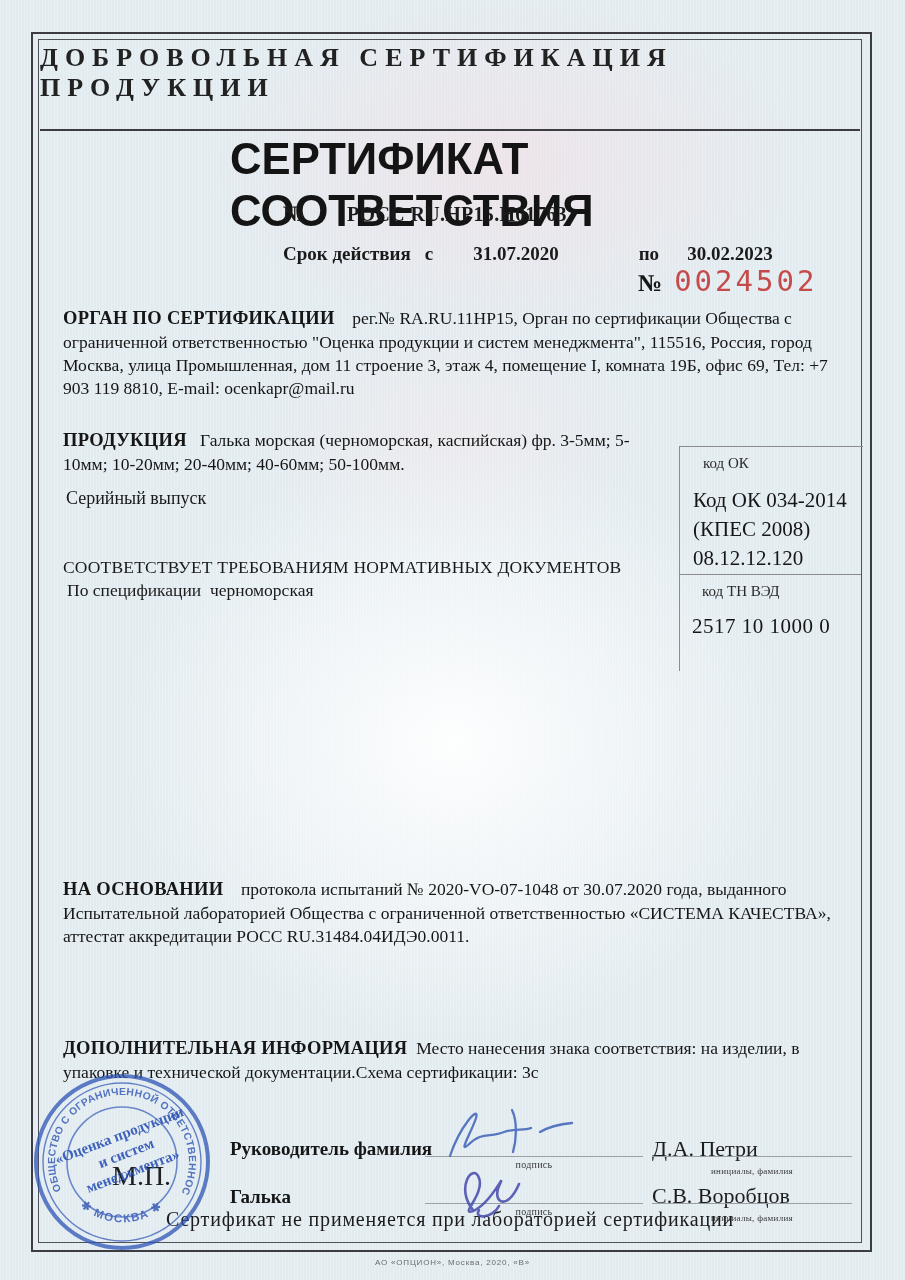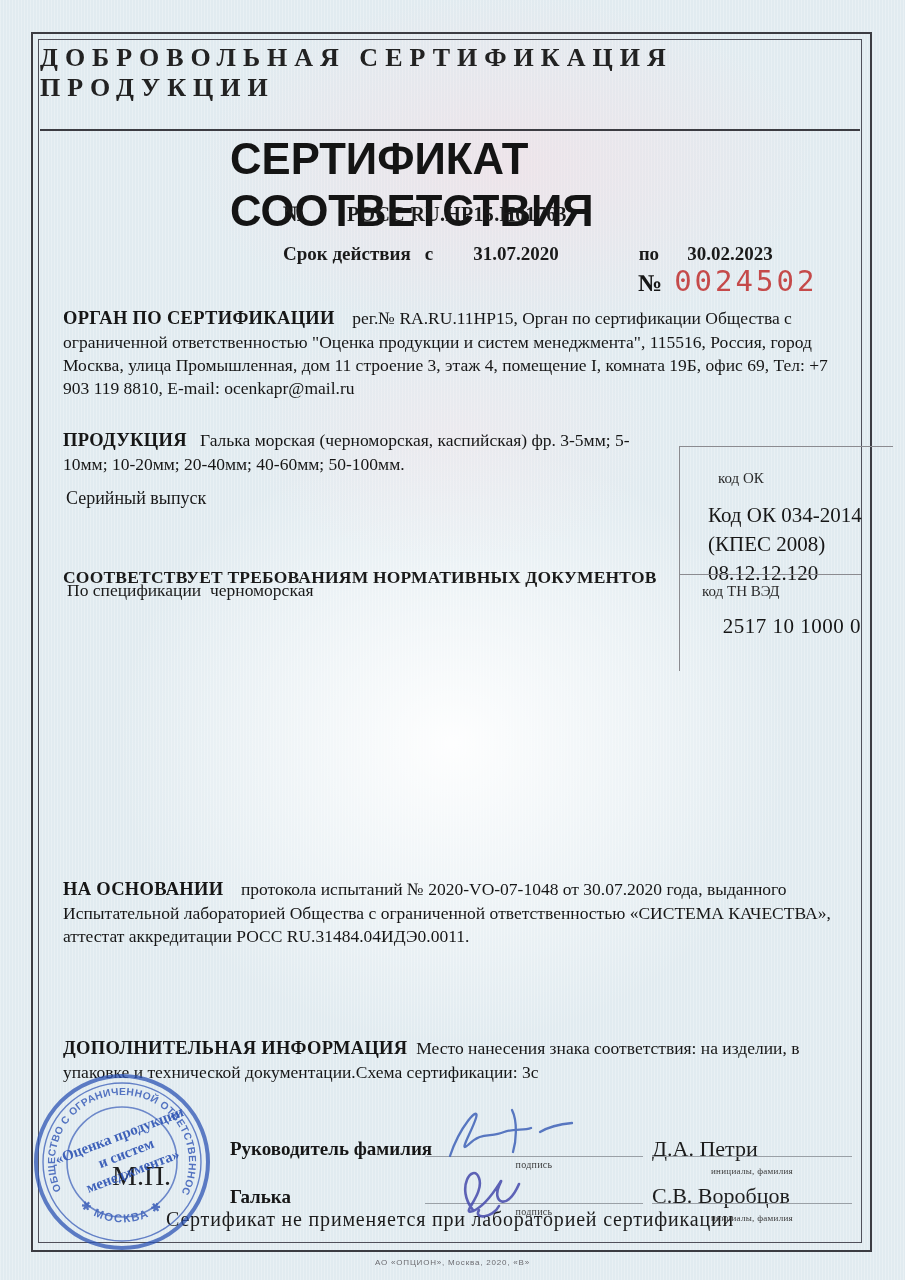--- a/index.html
+++ b/index.html
@@ -29,27 +29,27 @@
   .blankno-row .digits{font-family:"DejaVu Sans Mono",monospace;font-size:29px;color:#c54a4a;
     margin-left:12px;letter-spacing:3px;}
   .para{font-size:17.5px;line-height:1.33;color:#161616;}
   .para b{font-size:18.5px;letter-spacing:.3px;}
   .org-para{left:63px;top:306px;width:788px;}
   .product-para{left:63px;top:428px;width:606px;}
   .serial{left:66px;top:488px;font-size:18px;}
   .codebox{border-top:1.5px solid #8b8b90;border-left:1.5px solid #8b8b90;}
   .codebox .cap{font-size:15px;color:#2a2a2a;}
   .codebox .val{font-size:21px;color:#161616;line-height:1.38;}
-  .code-ok{left:679px;top:446px;width:181px;height:128px;padding:16px;}
+  .code-ok{left:679px;top:446px;width:181px;height:128px;padding:1px;}
   .code-ok .cap{margin:7px 0 0 22px;}
   .code-ok .val{margin:14px 0 0 12px;}
   .code-tnved{left:679px;top:574px;width:181px;height:96px;}
   .code-tnved .cap{margin:8px 0 0 22px;}
-  .code-tnved .val{margin:12px 0 0 12px;letter-spacing:.5px;text-align:right;}
-  .conformity-label{left:63px;top:557px;font-weight:bold;font-size:17.5px;letter-spacing:.2px;margin-top:10px;}
+  .code-tnved .val{margin:12px 0 0 12px;letter-spacing:.5px;}
+  .conformity-label{left:63px;top:557px;font-weight:normal;font-size:17.5px;letter-spacing:.2px;}
   .conformity-text{left:67px;top:580px;font-size:17.5px;white-space:pre-wrap;}
   .basis-para{left:63px;top:877px;width:788px;}
   .additional-para{left:63px;top:1036px;width:762px;}
   .sig-role{font-weight:bold;font-size:19px;color:#161616;}
   .sig-line{border-bottom:1px solid #9aa0a6;height:0;}
   .sig-caption{font-size:10px;color:#3a3a3a;text-align:center;letter-spacing:.3px;}
   .name-caption{font-size:9px;color:#3a3a3a;text-align:center;letter-spacing:.3px;margin-top:8px;}
   .sig-name{font-size:22px;color:#1d1d1d;text-align:left;}
   .footer-note{left:40px;top:1208px;width:820px;text-align:center;font-size:20px;
     letter-spacing:.8px;color:#1c1c1c;}

